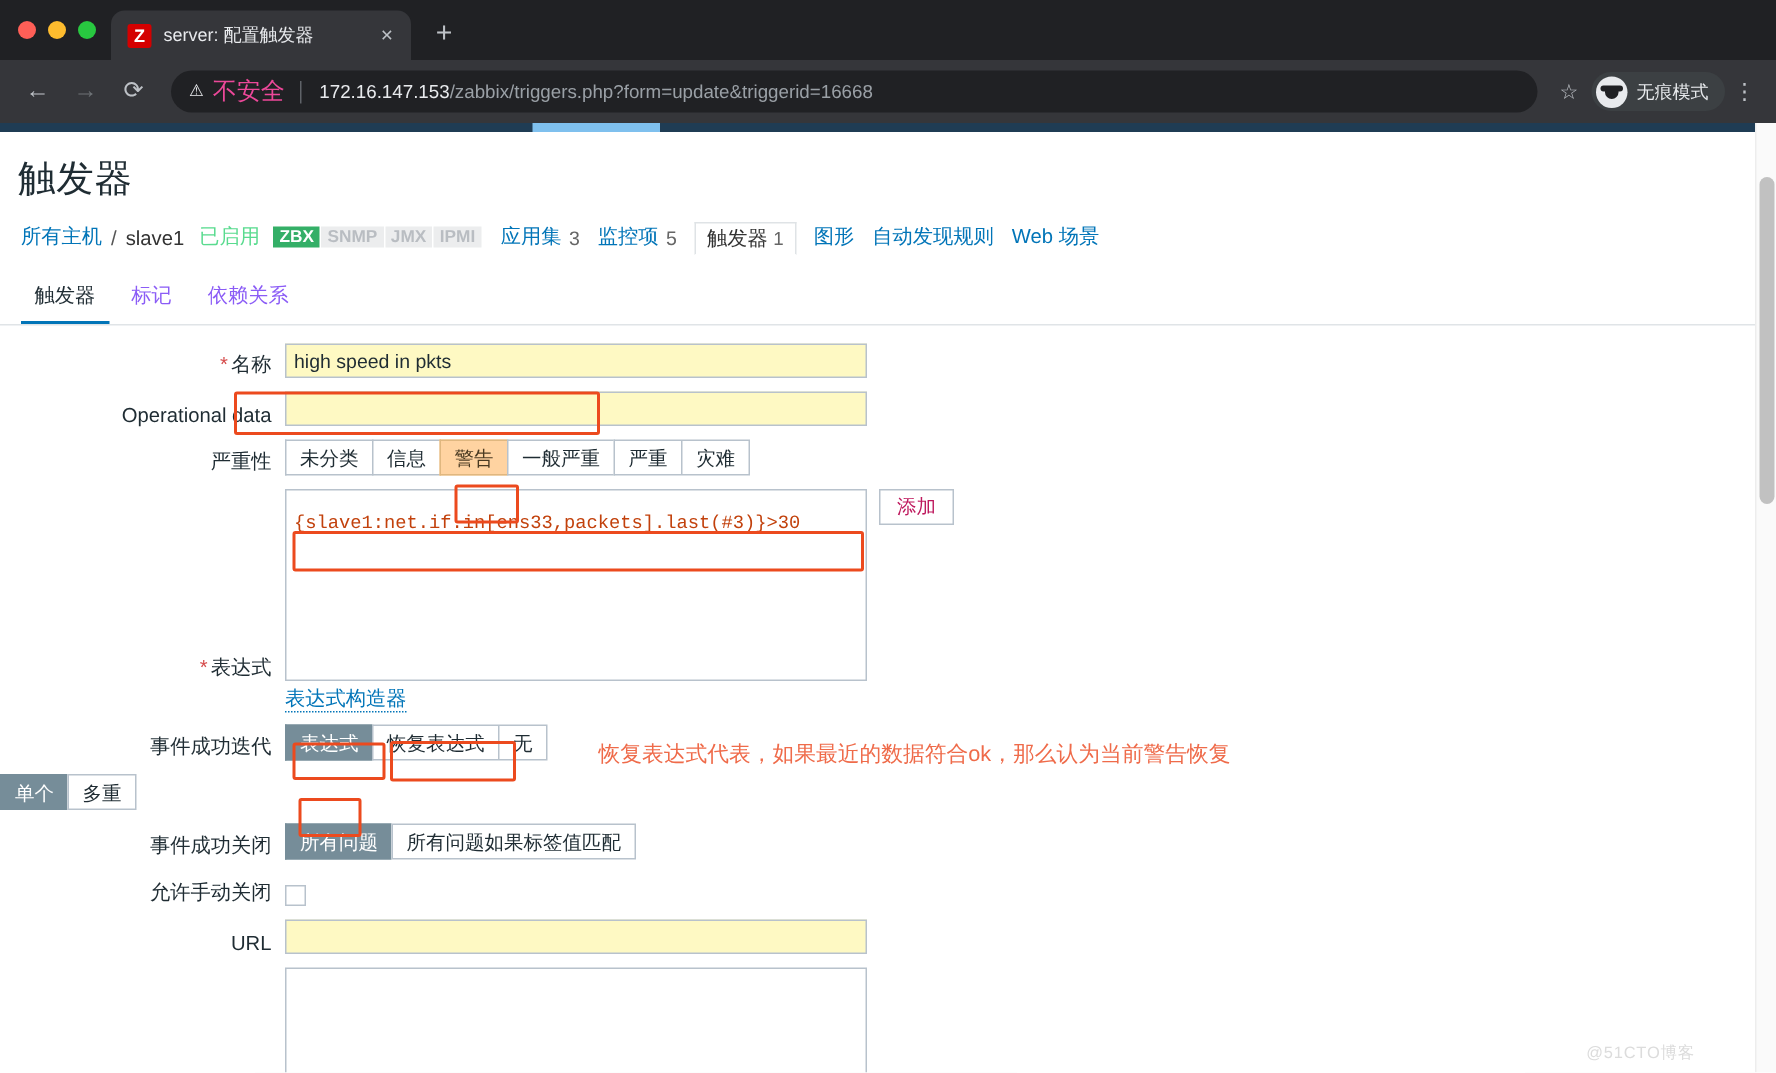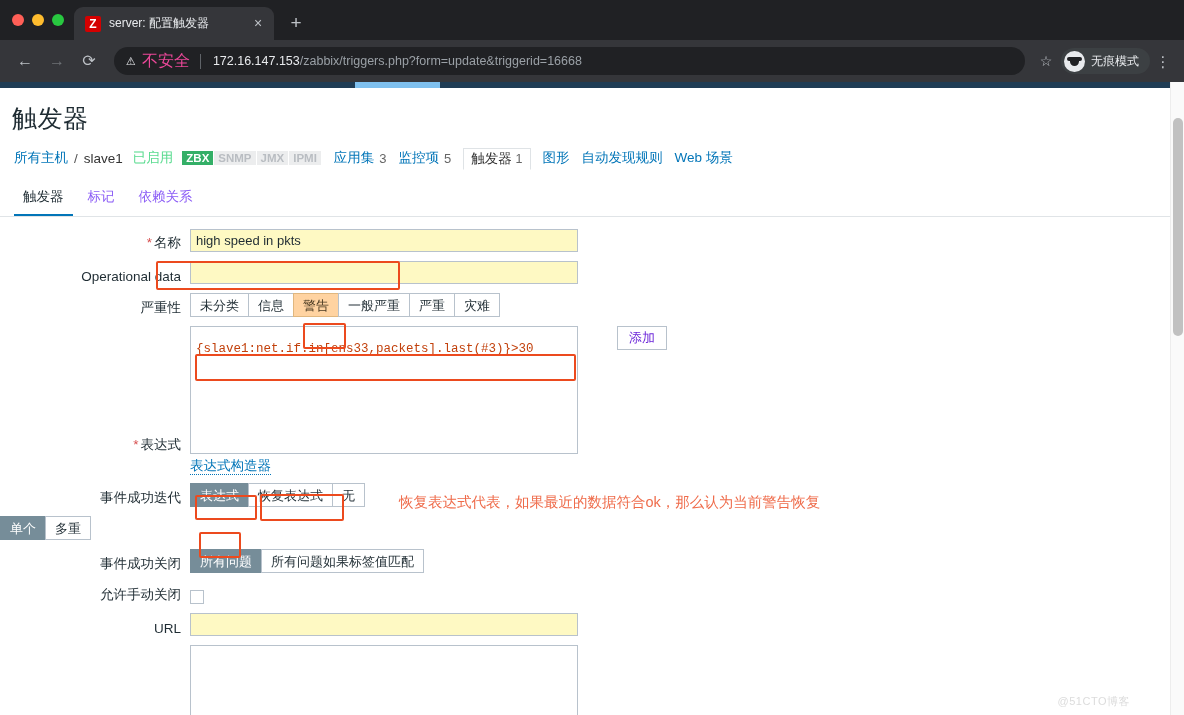--- a/index.html
+++ b/index.html
@@ -171,22 +171,22 @@
     font-family: "Liberation Mono", "DejaVu Sans Mono", monospace;
     font-size: 12.5px; padding: 14px 5px; color: #c2410c;
     resize: none; outline: none; line-height: 17px;
   }
   textarea.desc {
     width: 388px; height: 100px; border: 1px solid #b8c2cc;
     font-size: 13px; padding: 4px 5px; resize: none; outline: none;
     font-family: "Liberation Sans", sans-serif;
   }
   .btn {
-    border: 1px solid #b8c2cc; background: #fff; color: #6d28d9;
-    font-size: 13px; padding: 3px 11px; height: 24px; line-height: 16px; margin-left: 31px;
+    border: 1px solid #b8c2cc; background: #fff; color: #be185d;
+    font-size: 13px; padding: 3px 11px; height: 24px; line-height: 16px;
   }
   .link-dotted {
     color: #0275b8; font-size: 13.5px; border-bottom: 1px dotted #0275b8;
     display: inline-block; line-height: 16px;
   }
   .cbox {
     width: 14px; height: 14px; border: 1px solid #b8c2cc; background: #fff;
     display: inline-block; position: relative; margin-top: 4px;
   }
 

